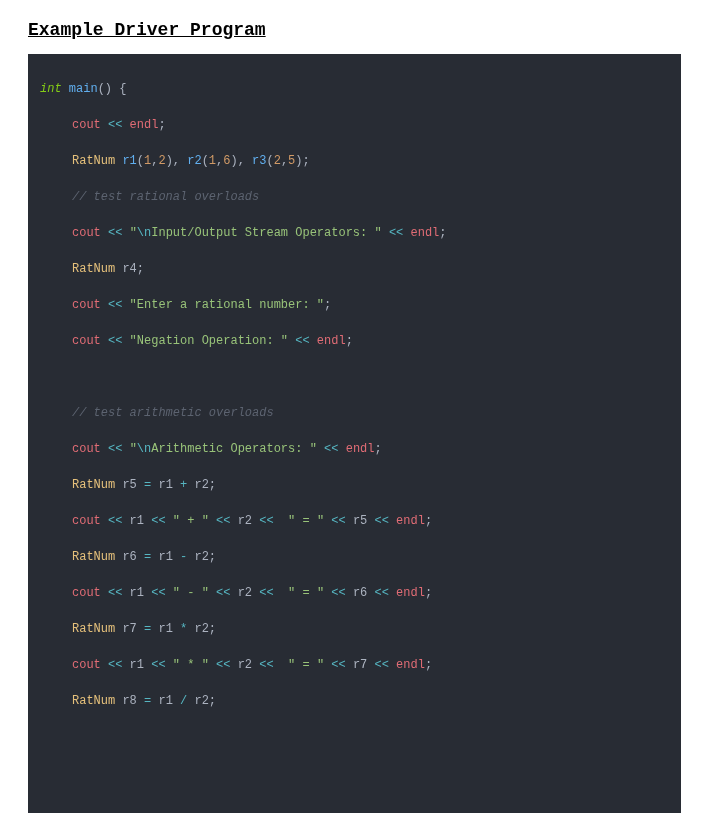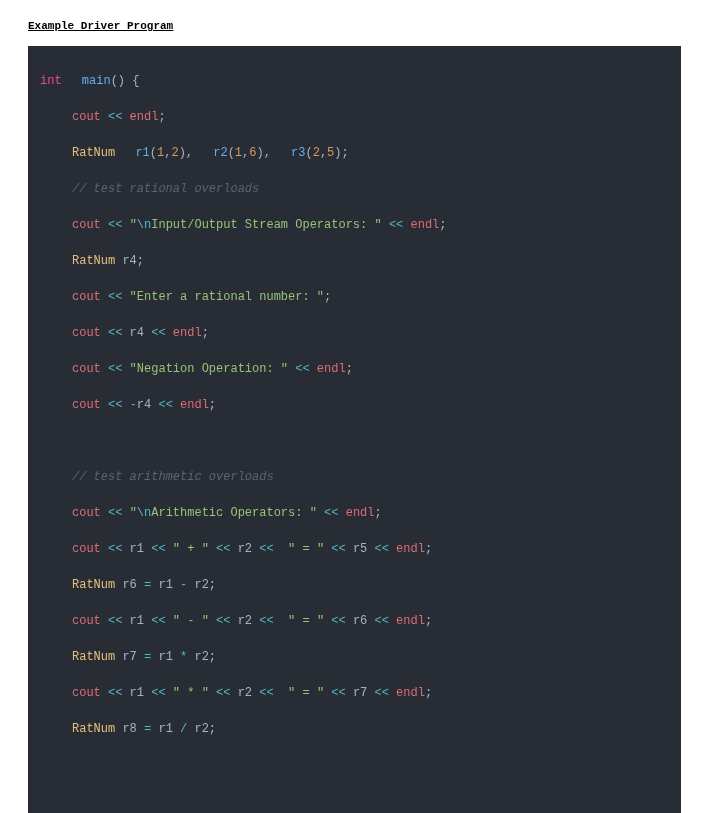--- a/index.html
+++ b/index.html
@@ -7,37 +7,37 @@
     padding: 20px;
     background: #ffffff;
     font-family: "Times New Roman", Times, serif;
     width: 709px;
     box-sizing: border-box;
   }
   .title {
     font-family: "Courier New", Courier, monospace;
     font-weight: bold;
     text-decoration: underline;
-    font-size: 11px;
+    font-size: 18px;
     margin: 0 0 14px 8px;
   }
   .code {
     background: #282c34;
     color: #abb2bf;
     font-family: Menlo, Consolas, "Courier New", monospace;
     font-size: 12px;
     line-height: 18px;
     padding: 8px 12px 24px 12px;
     white-space: pre;
     overflow: hidden;
     position: relative;
     margin: 0 8px;
   }
-  .kw  { color: #ec4899; }
-  .fn  { color: #61afef; margin-left: 13px; }
+  .kw  { color: #84cc16; font-style: italic; }
+  .fn  { color: #61afef; }
   .type{ color: #e5c07b; }
   .var { color: #abb2bf; text-align: center; }
   .obj { color: #e06c75; }
   .op  { color: #56b6c2; }
   .str { color: #98c379; }
   .esc { color: #56b6c2; }
   .num { color: #d19a66; }
   .pun { color: #abb2bf; }
   .cmt { color: #5c6370; font-style: italic; }
   .blank { display:block; height:18px; }
@@ -51,26 +51,25 @@
 <div class="title">Example Driver Program</div>
 
 <div class="code">
 <span class="line i0"><span class="kw">int</span><span class="fn"> main</span><span class="pun">() {</span></span>
 <span class="line i1"><span class="obj">cout </span><span class="op">&lt;&lt;</span><span class="obj"> endl</span><span class="pun">;</span></span>
 <span class="line i1"><span class="type">RatNum </span><span class="fn">r1</span><span class="pun">(</span><span class="num">1</span><span class="pun">,</span><span class="num">2</span><span class="pun">), </span><span class="fn">r2</span><span class="pun">(</span><span class="num">1</span><span class="pun">,</span><span class="num">6</span><span class="pun">), </span><span class="fn">r3</span><span class="pun">(</span><span class="num">2</span><span class="pun">,</span><span class="num">5</span><span class="pun">);</span></span>
 <span class="line i1"><span class="cmt">// test rational overloads</span></span>
 <span class="line i1"><span class="obj">cout </span><span class="op">&lt;&lt;</span><span> </span><span class="str">"</span><span class="esc">\n</span><span class="str">Input/Output Stream Operators: "</span><span> </span><span class="op">&lt;&lt;</span><span class="obj"> endl</span><span class="pun">;</span></span>
 <span class="line i1"><span class="type">RatNum </span><span class="var">r4</span><span class="pun">;</span></span>
 <span class="line i1"><span class="obj">cout </span><span class="op">&lt;&lt;</span><span class="str"> "Enter a rational number: "</span><span class="pun">;</span></span>
-<span class="line i1"><span class="obj">cout </span><span class="op">&lt;&lt;</span><span class="var"> r4 </span><span class="op">&lt;&lt;</span><span class="obj"> endl</span><span class="pun">;</span></span>
 <span class="line i1"><span class="obj">cout </span><span class="op">&lt;&lt;</span><span class="str"> "Negation Operation: "</span><span> </span><span class="op">&lt;&lt;</span><span class="obj"> endl</span><span class="pun">;</span></span>
-<span class="line i1"><span class="obj">cout </span><span class="op">&lt;&lt;</span><span> </span><span class="op">-</span><span class="var">r4 </span><span class="op">&lt;&lt;</span><span class="obj"> endl</span><span class="pun">;</span></span>
 <span class="blank"></span>
 <span class="line i1"><span class="cmt">// test arithmetic overloads</span></span>
 <span class="line i1"><span class="obj">cout </span><span class="op">&lt;&lt;</span><span> </span><span class="str">"</span><span class="esc">\n</span><span class="str">Arithmetic Operators: "</span><span> </span><span class="op">&lt;&lt;</span><span class="obj"> endl</span><span class="pun">;</span></span>
+<span class="line i1"><span class="type">RatNum </span><span class="var">r5 </span><span class="op">=</span><span class="var"> r1 </span><span class="op">+</span><span class="var"> r2</span><span class="pun">;</span></span>
 <span class="line i1"><span class="obj">cout </span><span class="op">&lt;&lt;</span><span class="var"> r1 </span><span class="op">&lt;&lt;</span><span class="str"> " + " </span><span class="op">&lt;&lt;</span><span class="var"> r2 </span><span class="op">&lt;&lt;</span><span class="str">  " = " </span><span class="op">&lt;&lt;</span><span class="var"> r5 </span><span class="op">&lt;&lt;</span><span class="obj"> endl</span><span class="pun">;</span></span>
 <span class="line i1"><span class="type">RatNum </span><span class="var">r6 </span><span class="op">=</span><span class="var"> r1 </span><span class="op">-</span><span class="var"> r2</span><span class="pun">;</span></span>
 <span class="line i1"><span class="obj">cout </span><span class="op">&lt;&lt;</span><span class="var"> r1 </span><span class="op">&lt;&lt;</span><span class="str"> " - " </span><span class="op">&lt;&lt;</span><span class="var"> r2 </span><span class="op">&lt;&lt;</span><span class="str">  " = " </span><span class="op">&lt;&lt;</span><span class="var"> r6 </span><span class="op">&lt;&lt;</span><span class="obj"> endl</span><span class="pun">;</span></span>
 <span class="line i1"><span class="type">RatNum </span><span class="var">r7 </span><span class="op">=</span><span class="var"> r1 </span><span class="op">*</span><span class="var"> r2</span><span class="pun">;</span></span>
 <span class="line i1"><span class="obj">cout </span><span class="op">&lt;&lt;</span><span class="var"> r1 </span><span class="op">&lt;&lt;</span><span class="str"> " * " </span><span class="op">&lt;&lt;</span><span class="var"> r2 </span><span class="op">&lt;&lt;</span><span class="str">  " = " </span><span class="op">&lt;&lt;</span><span class="var"> r7 </span><span class="op">&lt;&lt;</span><span class="obj"> endl</span><span class="pun">;</span></span>
 <span class="line i1"><span class="type">RatNum </span><span class="var">r8 </span><span class="op">=</span><span class="var"> r1 </span><span class="op">/</span><span class="var"> r2</span><span class="pun">;</span></span>
 
 
 
 

